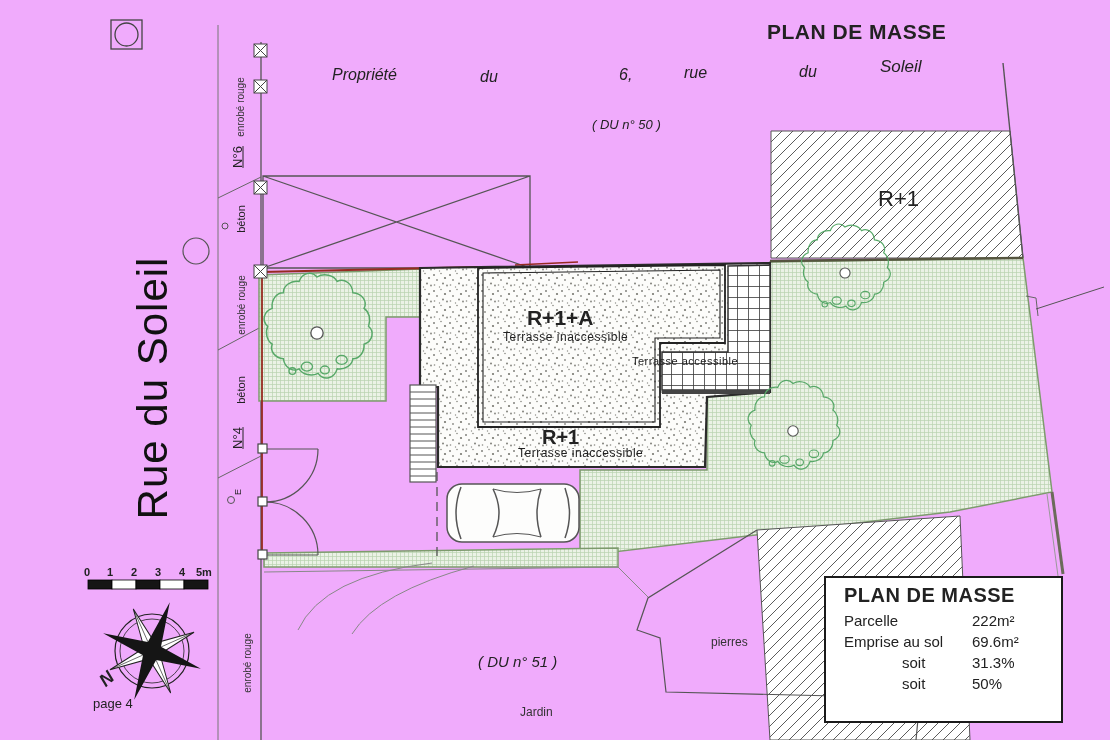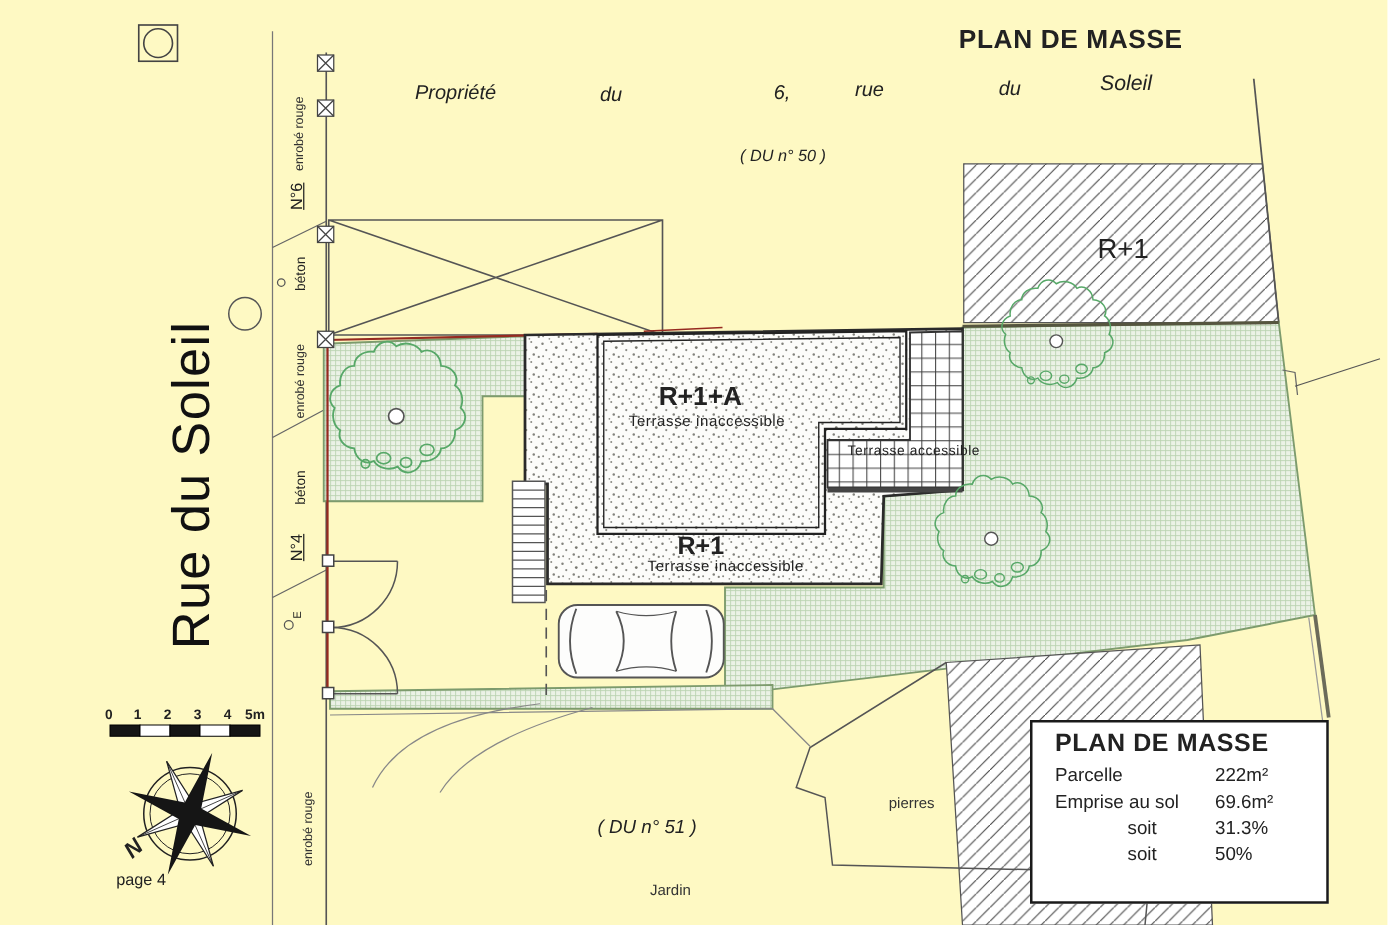--- a/index.html
+++ b/index.html
@@ -1,16 +1,16 @@
 <!DOCTYPE html>
 <html><head>
 <meta charset="utf-8">
 <style>
   html,body{margin:0;padding:0;background:#fff;}
-  .page{position:relative;width:1110px;height:740px;background:#fef9c3;overflow:hidden;
+  .page{position:relative;width:1110px;height:740px;background:#f0abfc;overflow:hidden;
         font-family:"Liberation Sans",sans-serif;color:#222;}
   .page svg{position:absolute;left:0;top:0;}
   .lbl{position:absolute;white-space:nowrap;color:#222;}
   .rot{transform:translate(-50%,-50%) rotate(-90deg);}
   .ital{font-style:italic;}
   .bold{font-weight:bold;}
   .under{text-decoration:underline;}
   .main-title{font-size:21px;font-weight:bold;letter-spacing:.5px;}
   .street-name{font-size:42px;letter-spacing:1px;color:#111;}
   .small-rot{font-size:10px;color:#333;}
@@ -218,21 +218,21 @@
   <div class="lbl rot small-rot" style="left:241px;top:305px;">enrobé rouge</div>
   <div class="lbl rot small-rot" style="left:247px;top:663px;">enrobé rouge</div>
   <div class="lbl rot" style="left:238px;top:492px;font-size:9px;">E</div>
 
   <div class="lbl" style="left:878px;top:186px;font-size:22px;">R+1</div>
 
   <div class="lbl bold" style="left:527px;top:306px;font-size:21px;">R+1+A</div>
   <div class="lbl" style="left:503px;top:330px;font-size:12px;letter-spacing:.5px;">Terrasse inaccessible</div>
   <div class="lbl bold" style="left:542px;top:426px;font-size:20px;">R+1</div>
   <div class="lbl" style="left:518px;top:446px;font-size:12px;letter-spacing:.5px;">Terrasse inaccessible</div>
-  <div class="lbl" style="left:678px;top:355px;font-size:11px;letter-spacing:.5px;">Terrasse accessible</div>
+  <div class="lbl" style="left:632px;top:355px;font-size:11px;letter-spacing:.5px;">Terrasse accessible</div>
 
   <div class="lbl" style="left:700px;top:635px;font-size:12px;color:#333;padding-left:11px;">pierres</div>
   <div class="lbl" style="left:520px;top:705px;font-size:12px;color:#333;">Jardin</div>
   <div class="lbl" style="left:49px;top:696px;font-size:13px;margin-left:44px;">page 4</div>
 
   <span class="tick" style="left:84px;top:566px;">0</span>
   <span class="tick" style="left:107px;top:566px;">1</span>
   <span class="tick" style="left:131px;top:566px;">2</span>
   <span class="tick" style="left:155px;top:566px;">3</span>
   <span class="tick" style="left:179px;top:566px;">4</span>

